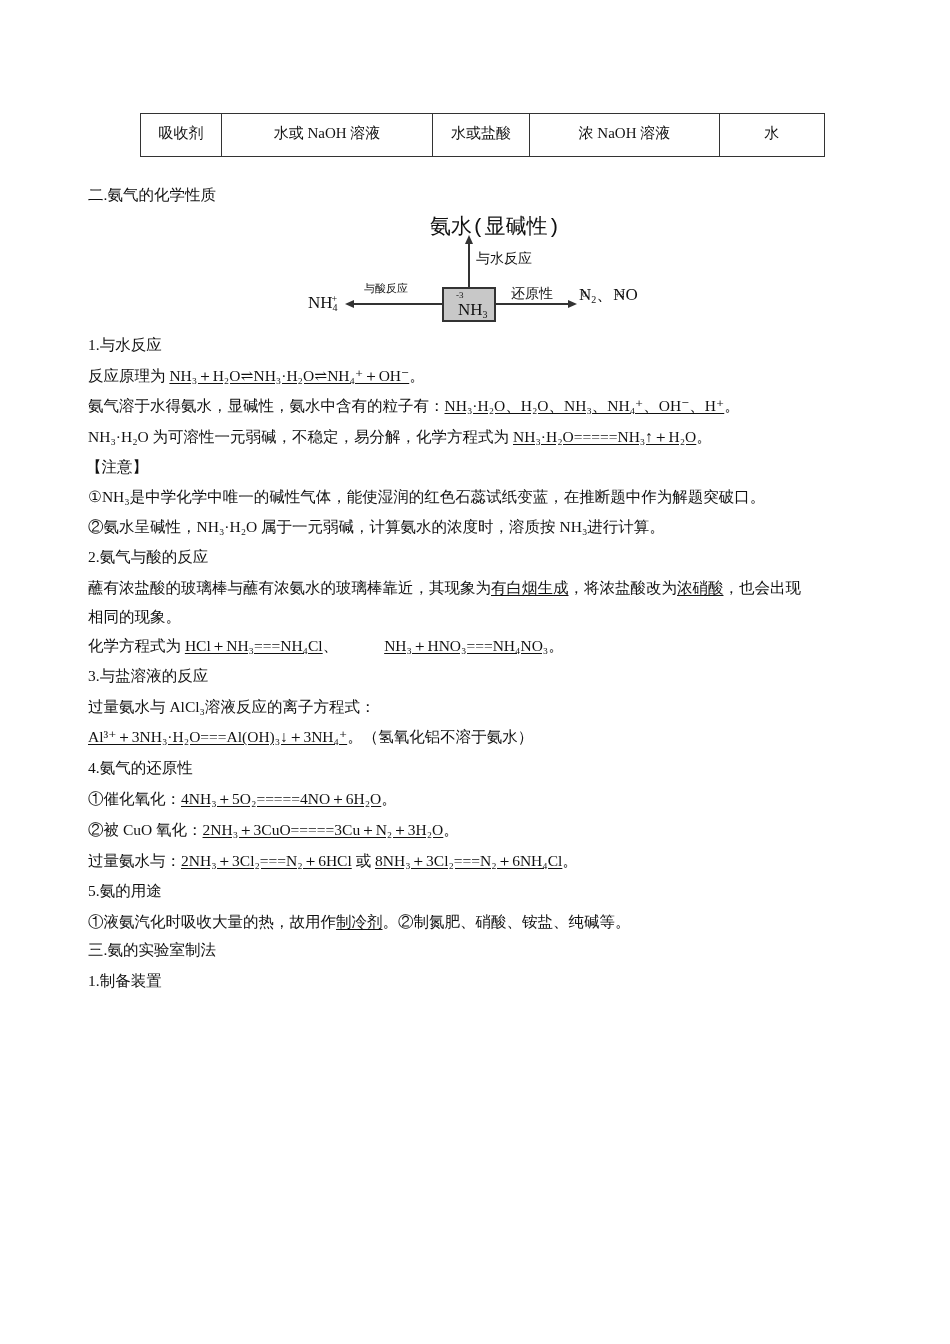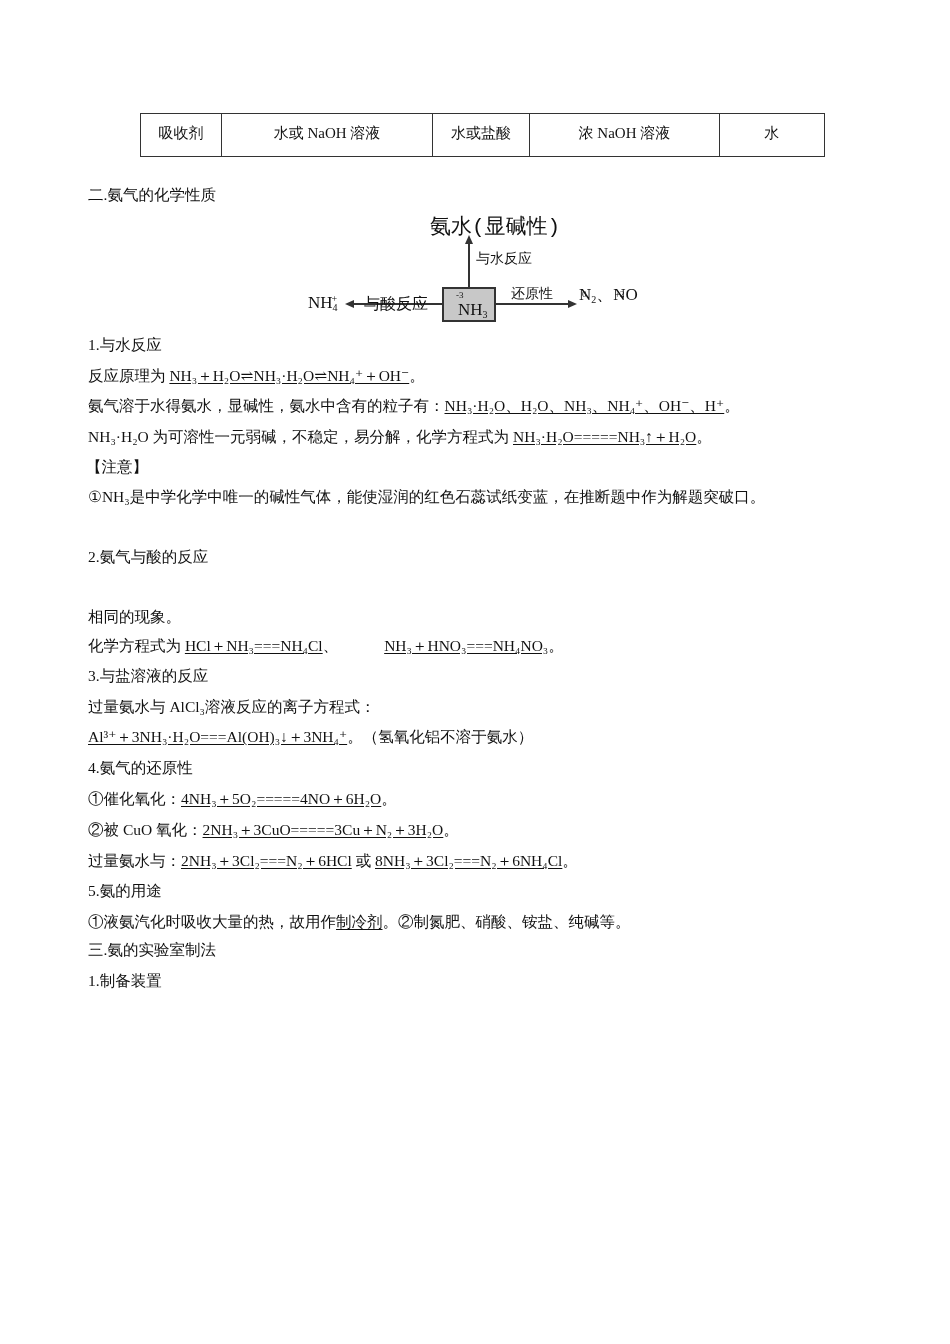--- a/index.html
+++ b/index.html
@@ -53,43 +53,45 @@
 
   <div class="diagram">
     <div class="d-text" style="left:130px; top:7px; font-size:21px; font-family:Liberation Mono, monospace;">氨水(显碱性)</div>
     <div class="arrow-up" style="left:165px; top:30px;"></div>
     <div class="d-line" style="left:168px; top:38px; width:2px; height:44px;"></div>
     <div class="d-text" style="left:176px; top:45px; font-family:'DejaVu Sans',sans-serif; font-size:14px;">与水反应</div>
 
     <div class="d-text" style="left:8px; top:88px; font-size:17px;"><span>NH</span><sub>4</sub><sup style="margin-left:-6px">+</sup></div>
     <div class="arrow-left" style="left:45px; top:95px;"></div>
     <div class="d-line" style="left:53px; top:98px; width:89px; height:2px;"></div>
-    <div class="d-text" style="left:64px; top:89px; font-family:'DejaVu Sans',sans-serif; font-size:16px;text-align:right;">与酸反应</div>
+    <div class="d-text" style="left:64px; top:76px; font-family:'DejaVu Sans',sans-serif; font-size:11px;text-align:right;">与酸反应</div>
 
     <div class="d-box">
       <span class="ox" style="left:12px; top:1px;">-3</span>
       <span class="d-text" style="left:14px; top:11px; font-size:17px;"><span>NH</span><sub>3</sub></span>
     </div>
 
     <div class="d-line" style="left:196px; top:98px; width:72px; height:2px;"></div>
     <div class="arrow-right" style="left:268px; top:95px;"></div>
     <div class="d-text" style="left:211px; top:80px; font-family:'DejaVu Sans',sans-serif; font-size:14px;">还原性</div>
     <span class="ox" style="left:282px; top:84px;">0</span>
     <div class="d-text" style="left:279px; top:78px; font-size:17px;"><span>N</span><sub>2</sub><span>、</span><span>NO</span></div>
     <span class="ox" style="left:315px; top:84px;">+2</span>
   </div>
 
   <div class="line" style="top:335px">1.与水反应</div>
   <div class="line" style="top:366px"><span>反应原理为 </span><span class="u">NH₃＋H₂O⇌NH₃·H₂O⇌NH₄⁺＋OH⁻</span><span>。</span></div>
   <div class="line" style="top:396px"><span>氨气溶于水得氨水，显碱性，氨水中含有的粒子有：</span><span class="u">NH₃·H₂O、H₂O、NH₃、NH₄⁺、OH⁻、H⁺</span><span>。</span></div>
   <div class="line" style="top:427px"><span>NH₃·H₂O 为可溶性一元弱碱，不稳定，易分解，化学方程式为 </span><span class="u">NH₃·H₂O=====NH₃↑＋H₂O</span><span>。</span></div>
   <div class="line" style="top:457px; left:86px">【注意】</div>
   <div class="line" style="top:487px">①NH₃是中学化学中唯一的碱性气体，能使湿润的红色石蕊试纸变蓝，在推断题中作为解题突破口。</div>
+  <div class="line" style="top:517px">②氨水呈碱性，NH₃·H₂O 属于一元弱碱，计算氨水的浓度时，溶质按 NH₃进行计算。</div>
 
   <div class="line" style="top:547px">2.氨气与酸的反应</div>
+  <div class="line" style="top:578px"><span>蘸有浓盐酸的玻璃棒与蘸有浓氨水的玻璃棒靠近，其现象为</span><span class="u">有白烟生成</span><span>，将浓盐酸改为</span><span class="u">浓硝酸</span><span>，也会出现</span></div>
   <div class="line" style="top:607px">相同的现象。</div>
   <div class="line" style="top:636px"><span>化学方程式为 </span><span class="u">HCl＋NH₃===NH₄Cl</span><span>、</span><span style="display:inline-block;width:46px"></span><span class="u">NH₃＋HNO₃===NH₄NO₃</span><span>。</span></div>
 
   <div class="line" style="top:666px">3.与盐溶液的反应</div>
   <div class="line" style="top:697px">过量氨水与 AlCl₃溶液反应的离子方程式：</div>
   <div class="line" style="top:727px"><span class="u">Al³⁺＋3NH₃·H₂O===Al(OH)₃↓＋3NH₄⁺</span><span>。（氢氧化铝不溶于氨水）</span></div>
 
   <div class="line" style="top:758px">4.氨气的还原性</div>
   <div class="line" style="top:789px"><span>①催化氧化：</span><span class="u">4NH₃＋5O₂=====4NO＋6H₂O</span><span>。</span></div>
   <div class="line" style="top:820px"><span>②被 CuO 氧化：</span><span class="u">2NH₃＋3CuO=====3Cu＋N₂＋3H₂O</span><span>。</span></div>

